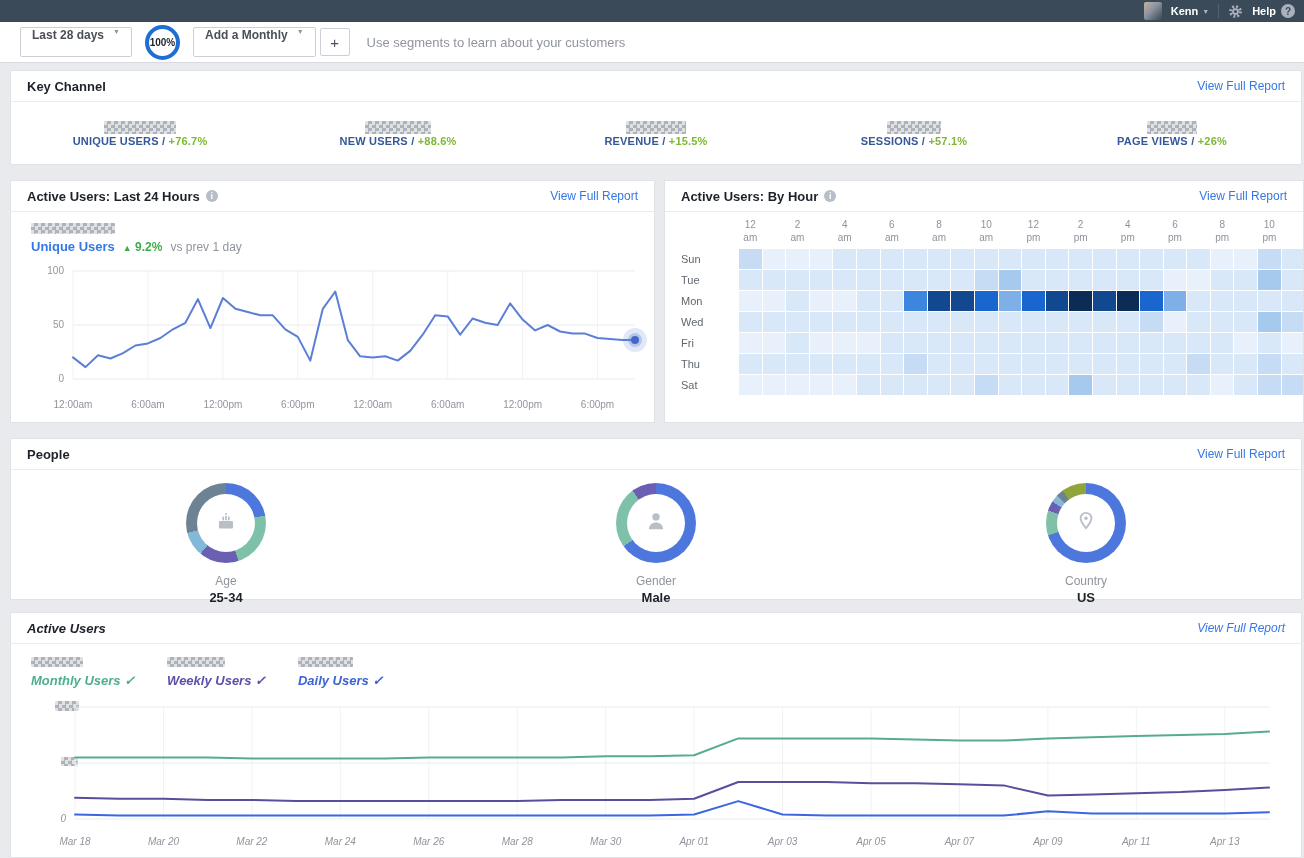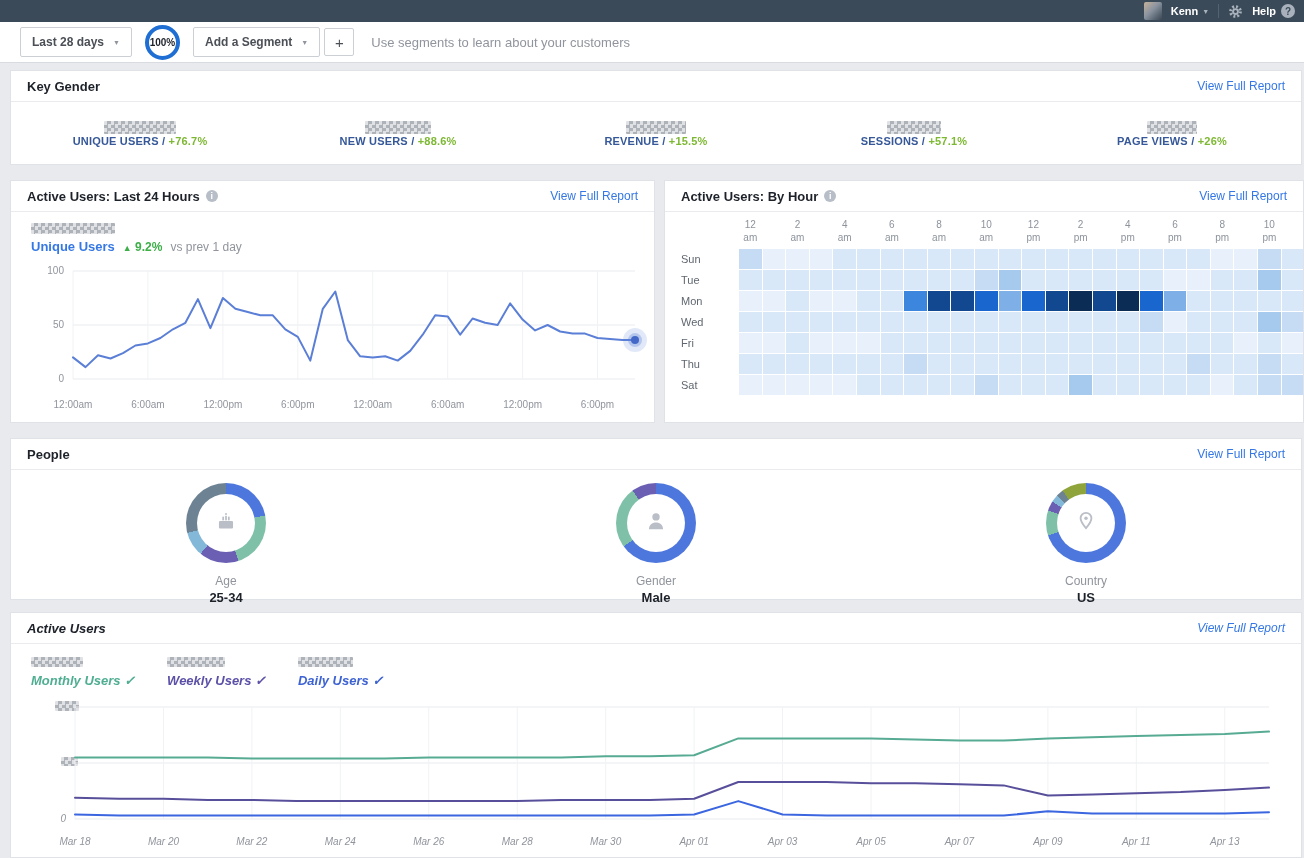--- a/index.html
+++ b/index.html
@@ -15,21 +15,21 @@
   .tb-user{display:flex;align-items:center;gap:4px;color:#fff;font-size:11px;font-weight:bold;cursor:pointer;}
   .caret{font-size:7px;color:#a9b2bc;}
   .tb-div{width:1px;height:14px;background:#55626f;}
   .tb-help{display:flex;align-items:center;gap:5px;color:#fff;font-size:11px;font-weight:bold;cursor:pointer;}
   .help-badge{width:14px;height:14px;border-radius:50%;background:#a9b2bc;color:#3b4a59;
     font-size:10px;font-weight:bold;display:flex;align-items:center;justify-content:center;margin-right:-5px;}
   
   .filterbar{position:absolute;left:0;top:22px;width:1304px;height:41px;background:#fff;
     border-bottom:1px solid #d8dbe0;display:flex;align-items:center;box-sizing:border-box;padding-left:20px;}
   .fbtn{height:28px;border:1px solid #ccd0d5;border-radius:2px;background:#fff;
-    display:flex;align-items:center;gap:9px;padding:0 11px;font-size:12px;font-weight:bold;color:#4b4f56;cursor:pointer;}
+    display:flex;align-items:flex-start;gap:9px;padding:0 11px;font-size:12px;font-weight:bold;color:#4b4f56;cursor:pointer;}
   .fbtn .caret{color:#90949c;}
   .match-badge{width:27px;height:27px;border:4px solid #1f6ed4;border-radius:50%;background:#fff;
     margin:0 13px;display:flex;align-items:center;justify-content:center;
     font-size:10px;font-weight:bold;color:#1d2129;cursor:pointer;flex:none;}
   .plus-btn{width:30px;height:28px;border:1px solid #ccd0d5;border-radius:2px;background:#fff;margin-left:4px;
     display:flex;align-items:center;justify-content:center;font-size:15px;color:#4b4f56;cursor:pointer;box-sizing:border-box;}
   .hint{color:#90949c;font-size:13px;margin-left:17px;}
   
   .card{position:absolute;background:#fff;border:1px solid #dfe2e6;box-sizing:border-box;}
   .card-head{display:flex;justify-content:space-between;align-items:center;height:30px;
@@ -110,32 +110,32 @@
 
 <div class="filterbar">
   <div class="fbtn">
     <span>Last 28 days</span>
     <span class="caret">▼</span>
   </div>
   <div class="match-badge">
     <span>100%</span>
   </div>
   <div class="fbtn">
-    <span>Add a Segment</span>
+    <span>Add a Monthly</span>
     <span class="caret">▼</span>
   </div>
   <div class="plus-btn">
     <span>+</span>
   </div>
   <div class="hint">Use segments to learn about your customers</div>
 </div>
 
 <div class="card" id="card-key-metrics">
   <div class="card-head">
-    <div class="card-title">Key Gender</div>
+    <div class="card-title">Key Channel</div>
     <div class="vfr">View Full Report</div>
   </div>
   <div class="km-row" id="km-row">
       <div class="metric">
         <div class="blur-num" style="width: 72px; height: 13px;"></div>
         <div class="metric-label"><span>UNIQUE USERS</span><span> / </span><span class="metric-delta">+76.7%</span></div>
       </div>
       <div class="metric">
         <div class="blur-num" style="width: 66px; height: 13px;"></div>
         <div class="metric-label"><span>NEW USERS</span><span> / </span><span class="metric-delta">+88.6%</span></div>

